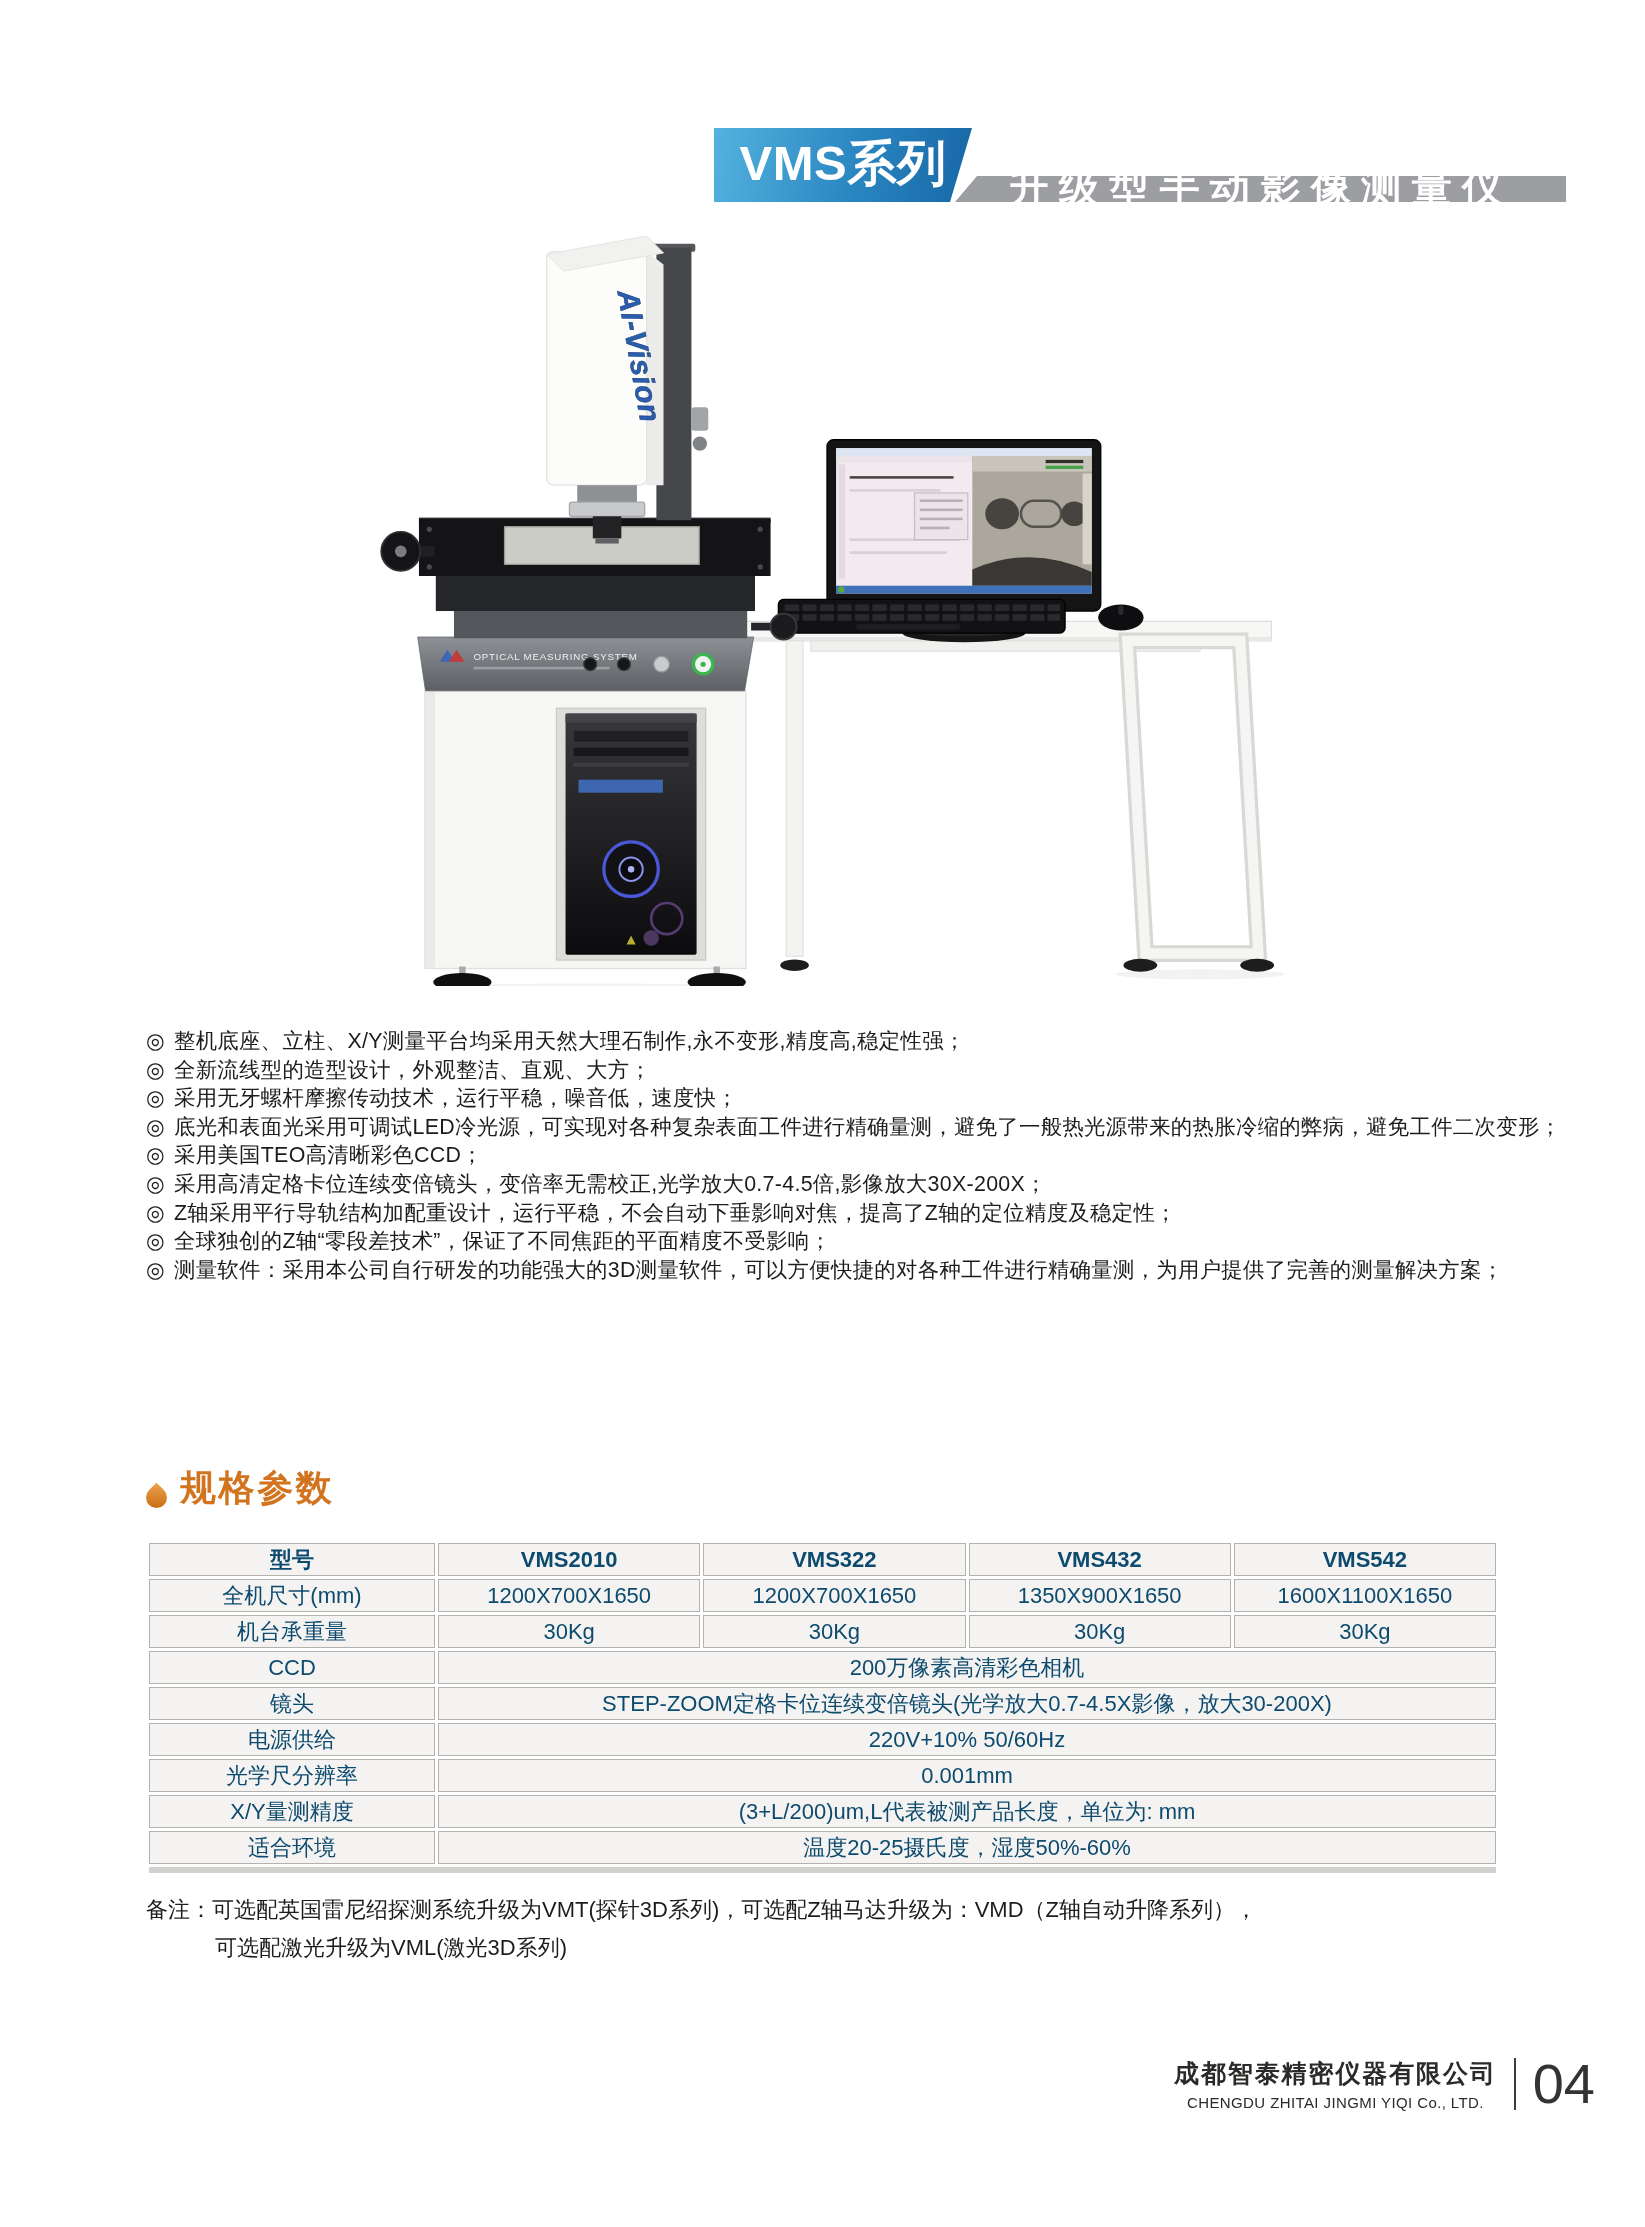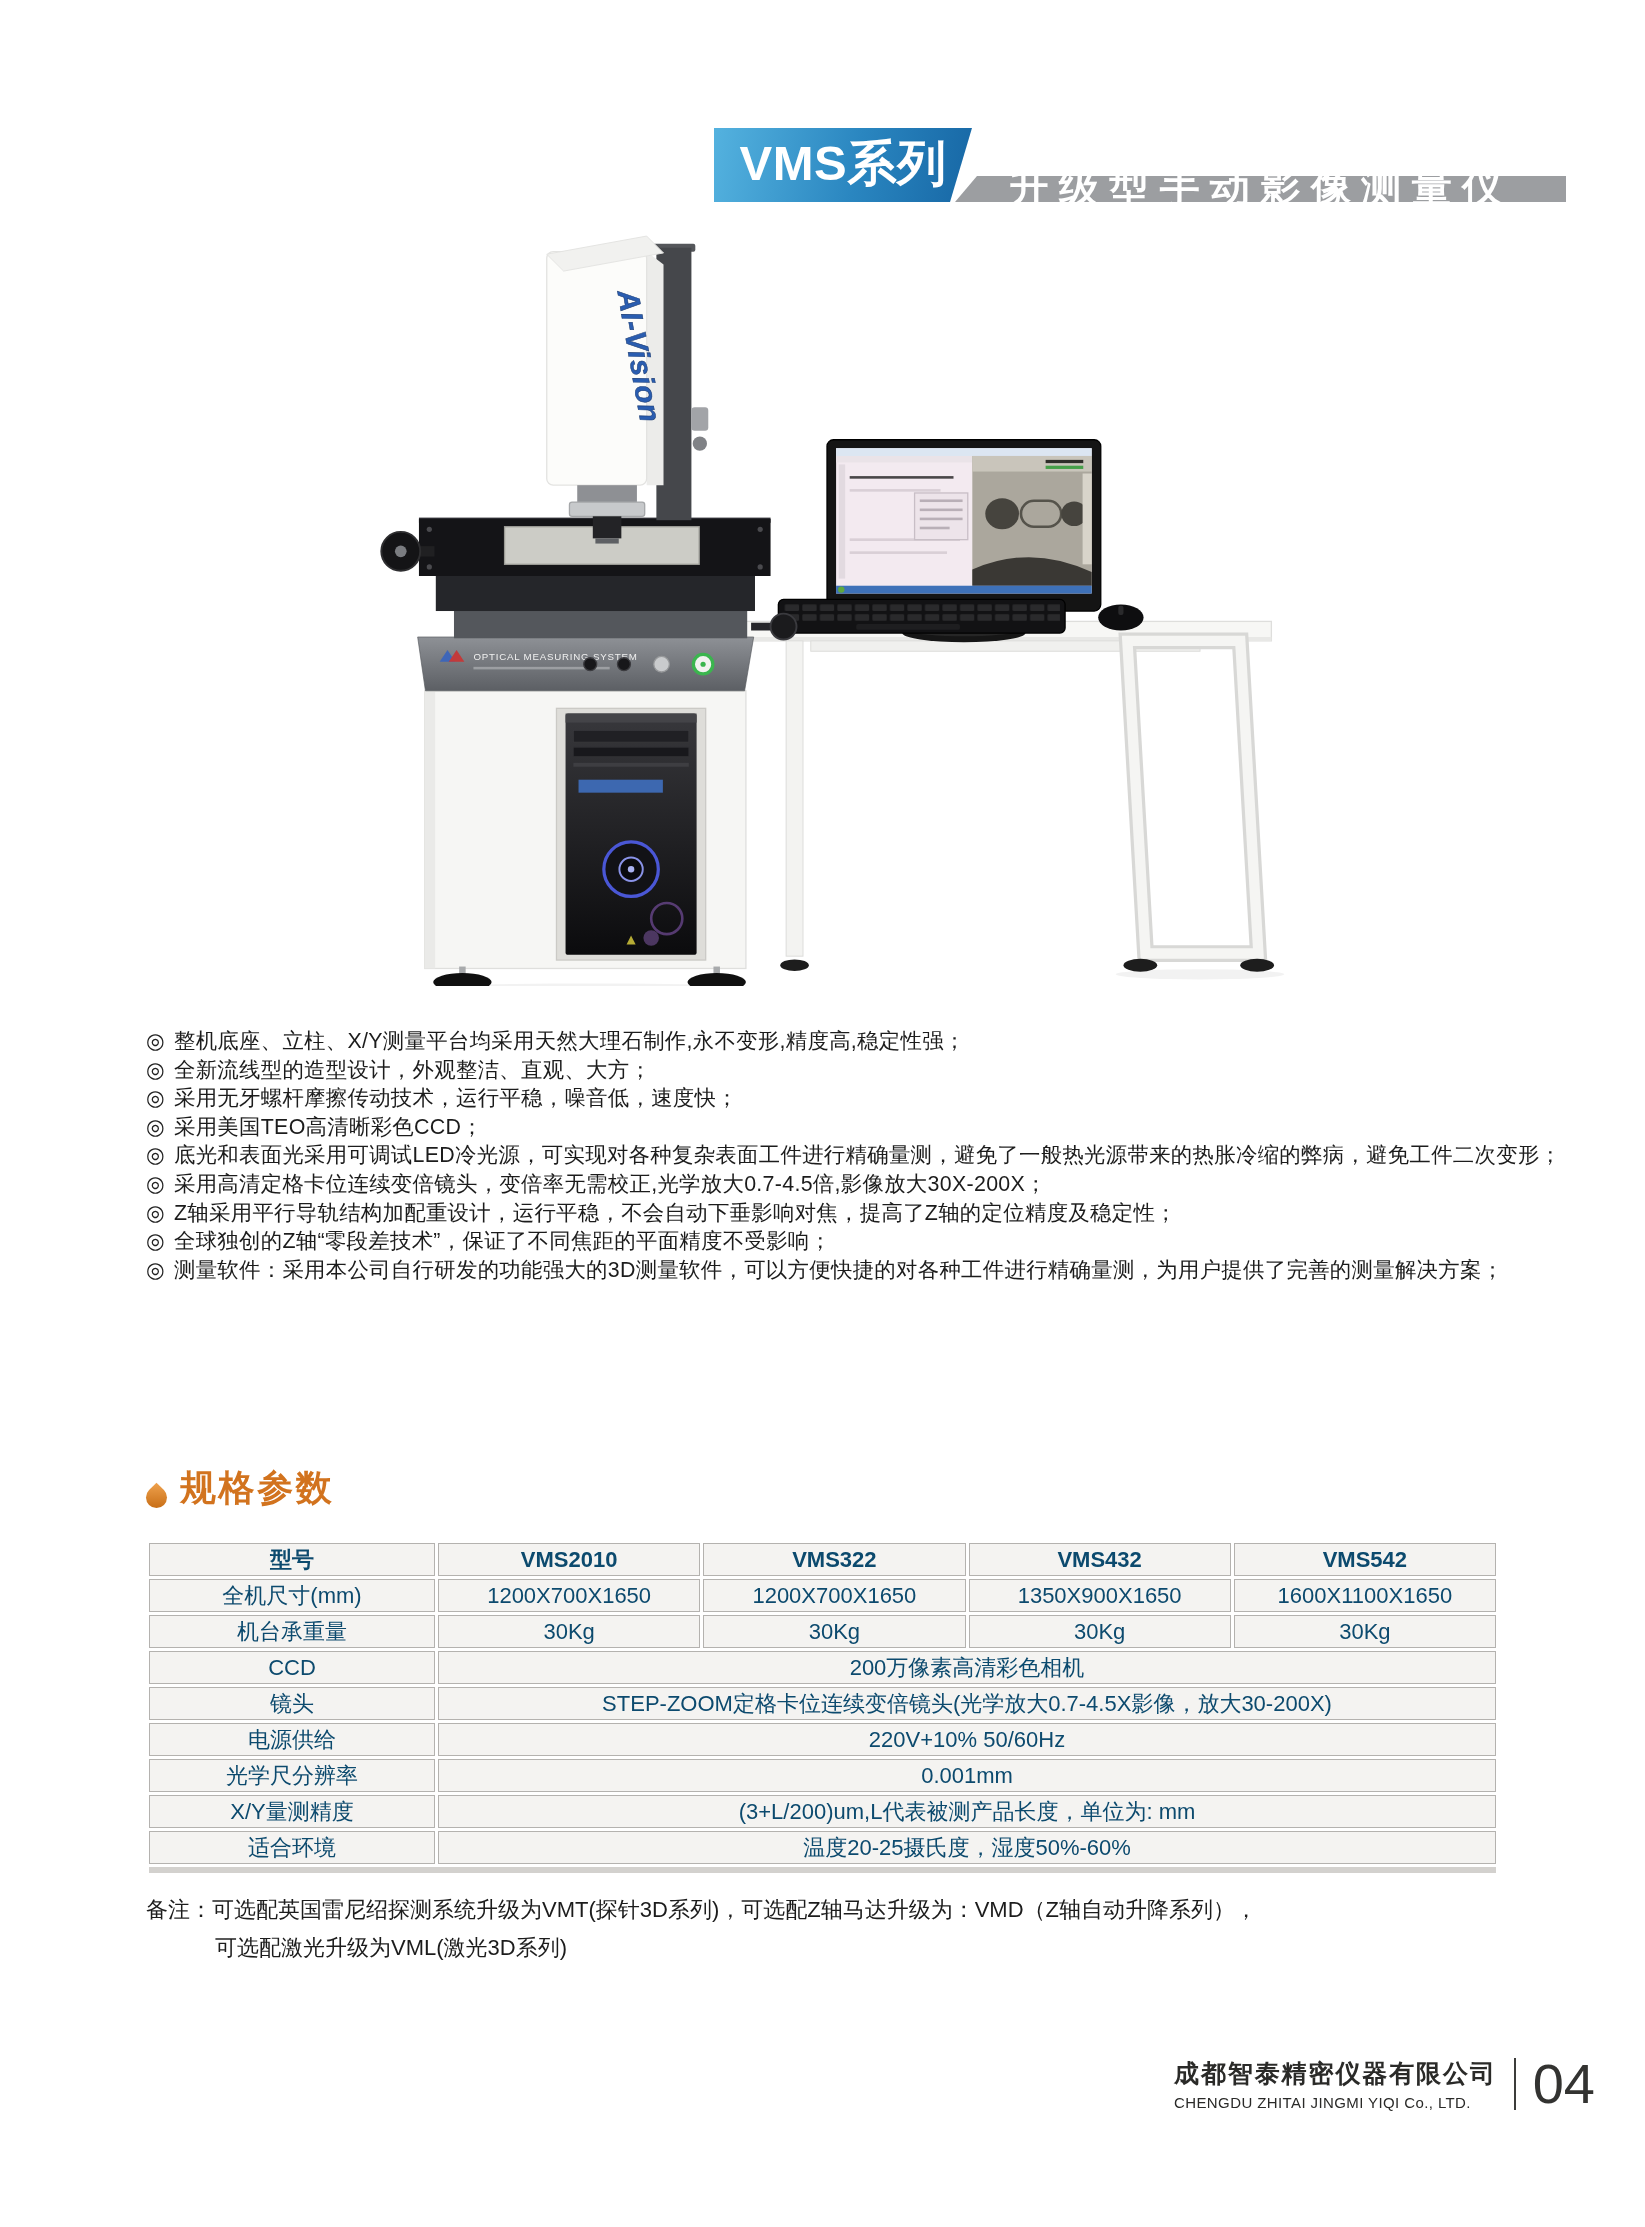--- a/index.html
+++ b/index.html
@@ -38,21 +38,21 @@
     text-align:center;vertical-align:middle;padding:0 3.9px;overflow:hidden;color:#0c4a6e;
   }
   .specs th{font-weight:bold;}
   .specs td{font-weight:normal;}
   .specs col.c0{width:286px;}
   .table-bottom{height:5.8px;background:#D3D1CE;margin:0 3.2px;}
   .note{margin-top:18px;font-size:22px;line-height:38px;color:#1c1c1c;}
   .note-l2{padding-left:69px;}
   
   .footer{position:absolute;top:2056px;right:51px;display:flex;align-items:center;gap:17px;}
-  .company{text-align:left;}
+  .company{text-align:center;}
   .company-cn{font-size:25px;font-weight:bold;letter-spacing:1.9px;color:#2a2a28;}
   .company-en{font-size:15px;letter-spacing:0.4px;margin-top:3.9px;color:#2a2a28;}
   .fdivider{width:1.9px;height:52px;background:#3c3c3a;}
   .pagenum{font-size:56px;color:#333331;line-height:1;}
   
   .photo{position:absolute;left:363px;top:214px;width:928px;height:772px;}
 </style>
 </head>
 <body>
 
@@ -209,22 +209,22 @@
     <ellipse cx="545" cy="1184" rx="45" ry="14" fill="#101010"></ellipse>
   </g>
 </svg>
 </div>
 
 <div class="features">
   <ul>
     <li><span class="bullet">◎</span><span>整机底座、立柱、X/Y测量平台均采用天然大理石制作,永不变形,精度高,稳定性强；</span></li>
     <li><span class="bullet">◎</span><span>全新流线型的造型设计，外观整洁、直观、大方；</span></li>
     <li><span class="bullet">◎</span><span>采用无牙螺杆摩擦传动技术，运行平稳，噪音低，速度快；</span></li>
+    <li><span class="bullet">◎</span><span>底光和表面光采用可调试LED冷光源，可实现对各种复杂表面工件进行精确量测，避免了一般热光源带来的热胀冷缩的弊病，避免工件二次变形；</span></li>
     <li><span class="bullet">◎</span><span>采用美国TEO高清晰彩色CCD；</span></li>
-    <li><span class="bullet">◎</span><span>底光和表面光采用可调试LED冷光源，可实现对各种复杂表面工件进行精确量测，避免了一般热光源带来的热胀冷缩的弊病，避免工件二次变形；</span></li>
     <li><span class="bullet">◎</span><span>采用高清定格卡位连续变倍镜头，变倍率无需校正,光学放大0.7-4.5倍,影像放大30X-200X；</span></li>
     <li><span class="bullet">◎</span><span>Z轴采用平行导轨结构加配重设计，运行平稳，不会自动下垂影响对焦，提高了Z轴的定位精度及稳定性；</span></li>
     <li><span class="bullet">◎</span><span>全球独创的Z轴“零段差技术”，保证了不同焦距的平面精度不受影响；</span></li>
     <li><span class="bullet">◎</span><span>测量软件：采用本公司自行研发的功能强大的3D测量软件，可以方便快捷的对各种工件进行精确量测，为用户提供了完善的测量解决方案；</span></li>
   </ul>
 </div>
 
 <div class="specs">
   <div class="sec-head">
     <span class="drop"></span>

